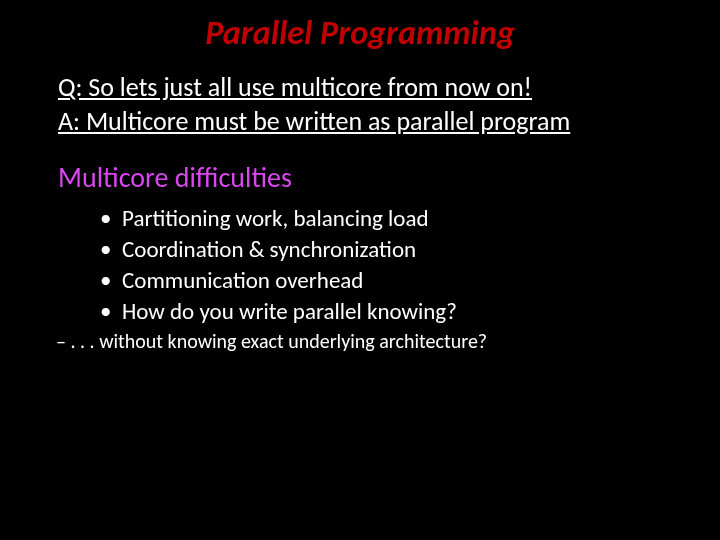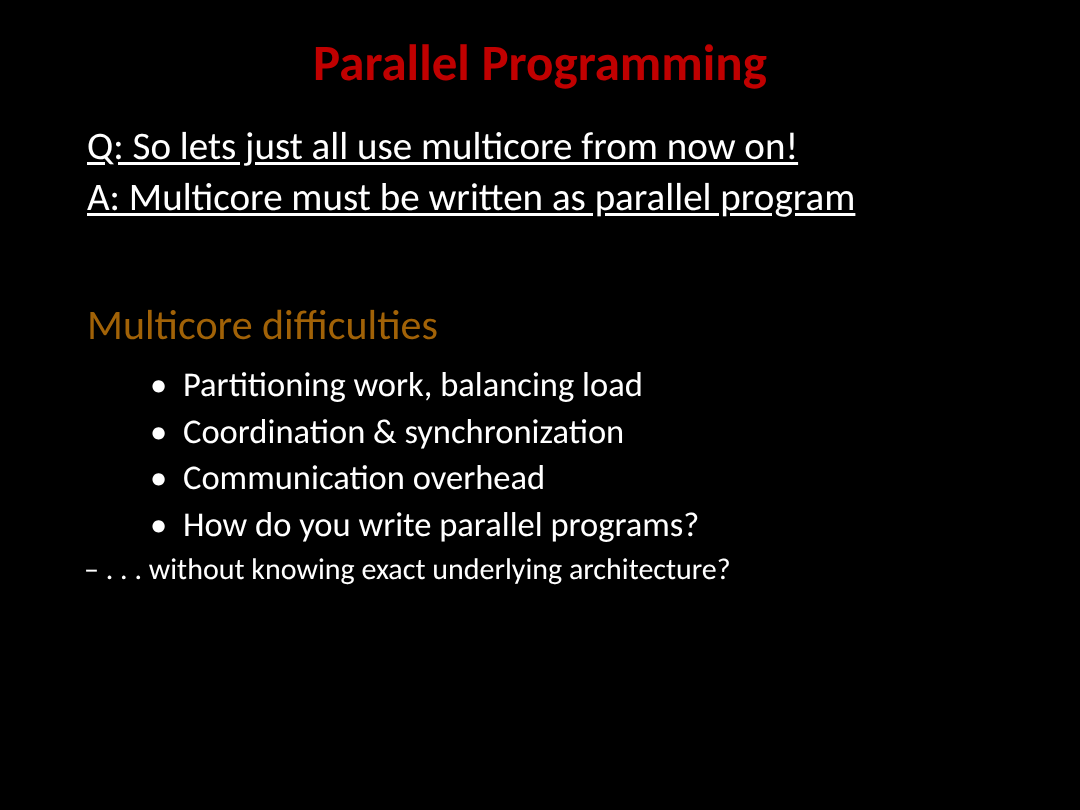--- a/index.html
+++ b/index.html
@@ -15,37 +15,38 @@
     width: 720px;
     height: 540px;
     position: relative;
     box-sizing: border-box;
   }
   .title {
     color: #c00000;
     font-size: 34px;
     font-weight: 700;
     text-align: center;
-    padding-top: 22px;
+    padding-top: 12px;
     letter-spacing: 0px;
+    font-style: italic;
   }
   .qa {
     color: #fff;
     font-size: 26px;
     margin-left: 58px;
     margin-top: 18px;
     line-height: 1.3;
     text-decoration: underline;
   }
   .qa-line { }
   .subhead {
-    color: #a16207;
+    color: #d946ef;
     font-size: 28px;
     margin-left: 58px;
-    margin-top: 50px;
+    margin-top: 21px;
   }
   .bullets {
     list-style: none;
     padding: 0;
     margin: 8px 0 0 100px;
     color: #fff;
     font-size: 23px;
     line-height: 1.35;
   }
   .bullets li::before {
@@ -71,17 +72,17 @@
     <div class="qa-line">Q: So lets just all use multicore from now on!</div>
     <div class="qa-line">A: Multicore must be written as parallel program</div>
   </div>
 
   <div class="subhead">Multicore difficulties</div>
 
   <ul class="bullets">
     <li><span>Partitioning work, balancing load</span></li>
     <li><span>Coordination &amp; synchronization</span></li>
     <li><span>Communication overhead</span></li>
-    <li><span>How do you write parallel programs?</span></li>
+    <li><span>How do you write parallel knowing?</span></li>
   </ul>
 
   <div class="sub">– . . . without knowing exact underlying architecture?</div>
 </div>
 
 </body></html>

